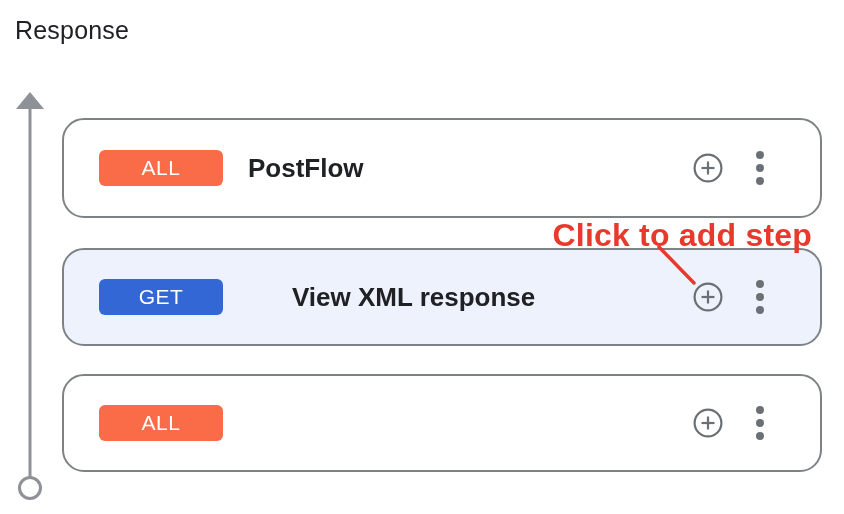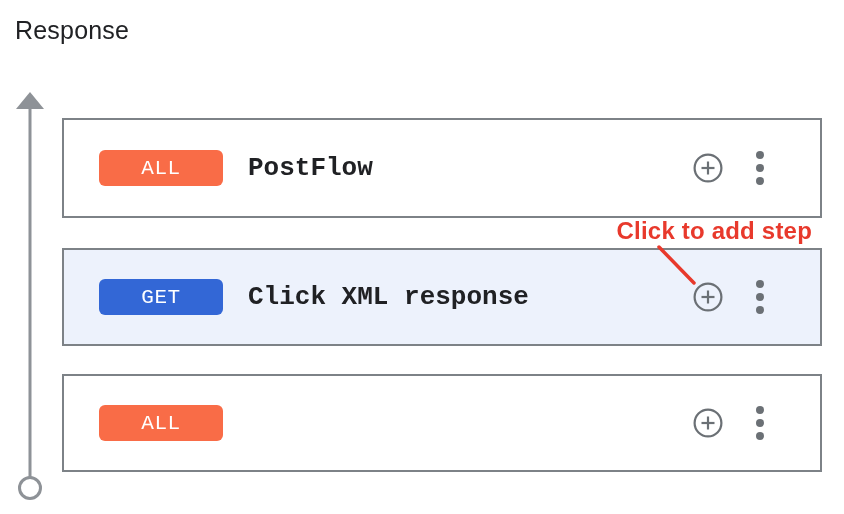--- a/index.html
+++ b/index.html
@@ -23,30 +23,29 @@
     position: absolute;
     left: 0; top: 80px;
   }
   .card {
     position: absolute;
     left: 62px;
     width: 760px;
     box-sizing: border-box;
     background: #ffffff;
     border: 2px solid #7D8287;
-    border-radius: 0;
+    border-radius: 22px;
     display: flex;
     align-items: center;
     padding-left: 35px;
     padding-right: 54px;
     cursor: pointer;
-    font-family: Liberation Mono, monospace;
   }
   .card-0 { top: 118px; height: 100px; }
-  .card-1 { top: 248px; height: 98px; }
+  .card-1 { top: 248px; height: 98px; gap: 44px; }
   .card-2 { top: 374px; height: 98px; }
   .badge {
     flex: 0 0 auto;
     width: 124px; height: 36px;
     border-radius: 6px;
     color: #ffffff;
     font-size: 21px;
     letter-spacing: 0.5px;
     display: flex;
     align-items: center;
@@ -70,21 +69,21 @@
     border: none;
     padding: 0;
     margin: 0;
     display: flex;
     align-items: center;
     cursor: pointer;
   }
   .annotation {
     position: absolute;
     right: 32px; top: 217px;
-    font-size: 24px;
+    font-size: 32px;
     font-weight: 700;
     white-space: nowrap;
     letter-spacing: 0.2px;
   }
   .overlay {
     position: absolute;
     left: 0; top: 0;
     pointer-events: none;
   }
 </style>
@@ -115,21 +114,21 @@
         <circle cx="6" cy="7" r="4" fill="#6B7075"></circle>
         <circle cx="6" cy="20" r="4" fill="#6B7075"></circle>
         <circle cx="6" cy="33" r="4" fill="#6B7075"></circle>
       </svg>
     </button>
   </div>
 </div>
 
 <div class="card card-1" style="background-color: rgb(237, 242, 252); border-color: rgb(125, 130, 135);">
   <span class="badge" style="background-color: rgb(51, 103, 214);">GET</span>
-  <span class="title">Click XML response</span>
+  <span class="title">View XML response</span>
   <div class="actions">
     <button class="icon-btn" aria-label="Add step">
       <svg width="32" height="32" viewBox="0 0 32 32">
         <circle cx="16" cy="16" r="13.4" fill="none" stroke="#6B7075" stroke-width="2.2"></circle>
         <line x1="16" y1="9.5" x2="16" y2="22.5" stroke="#6B7075" stroke-width="2.2"></line>
         <line x1="9.5" y1="16" x2="22.5" y2="16" stroke="#6B7075" stroke-width="2.2"></line>
       </svg>
     </button>
     <button class="icon-btn" aria-label="More options">
       <svg width="12" height="40" viewBox="0 0 12 40">

